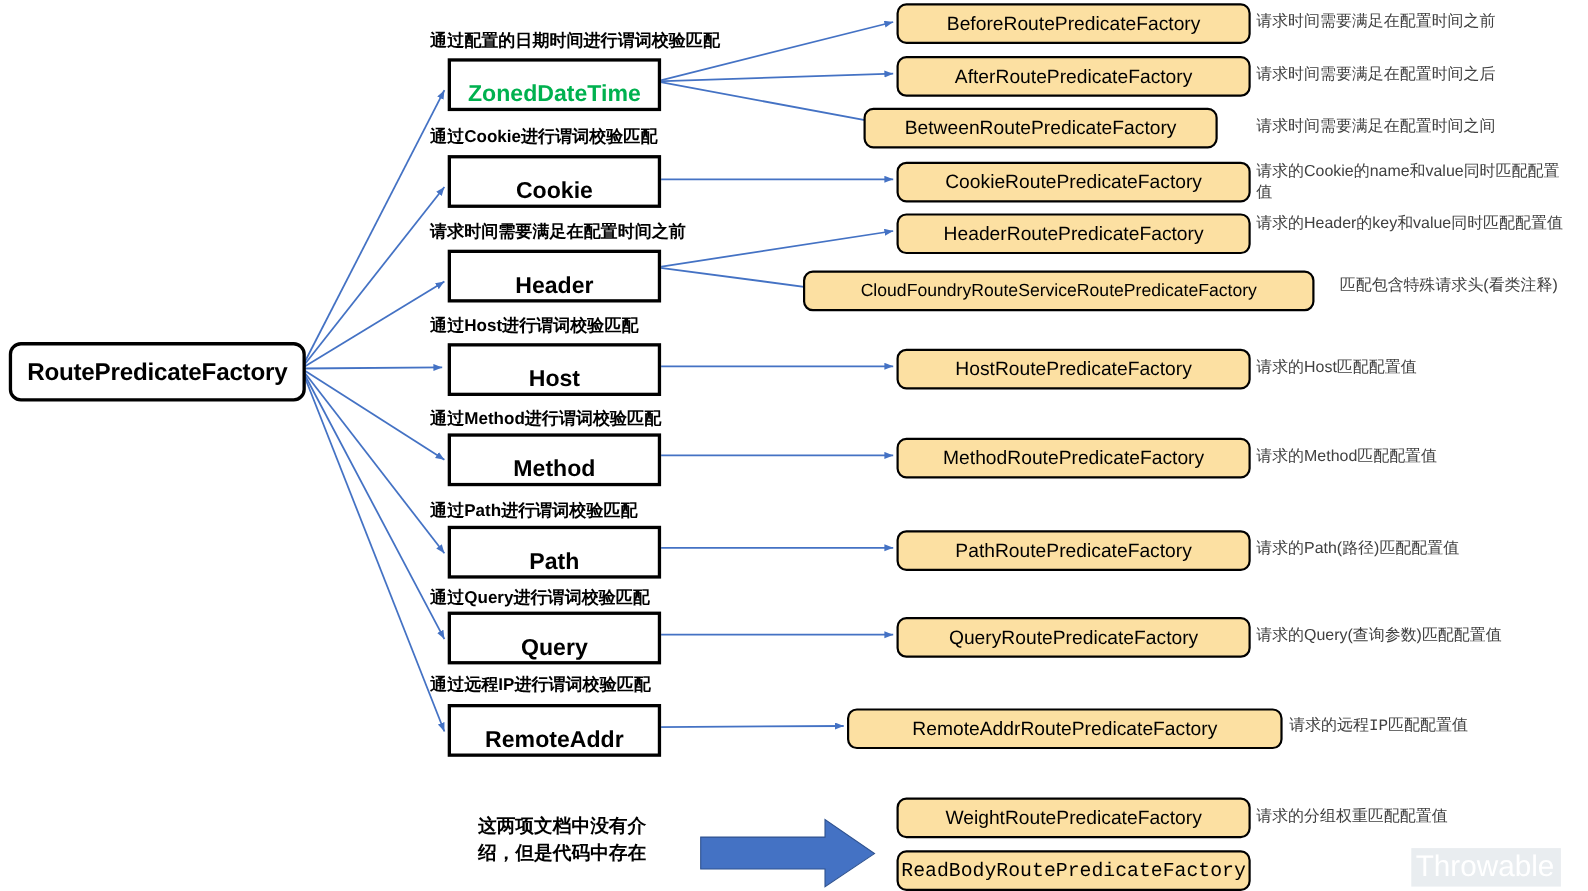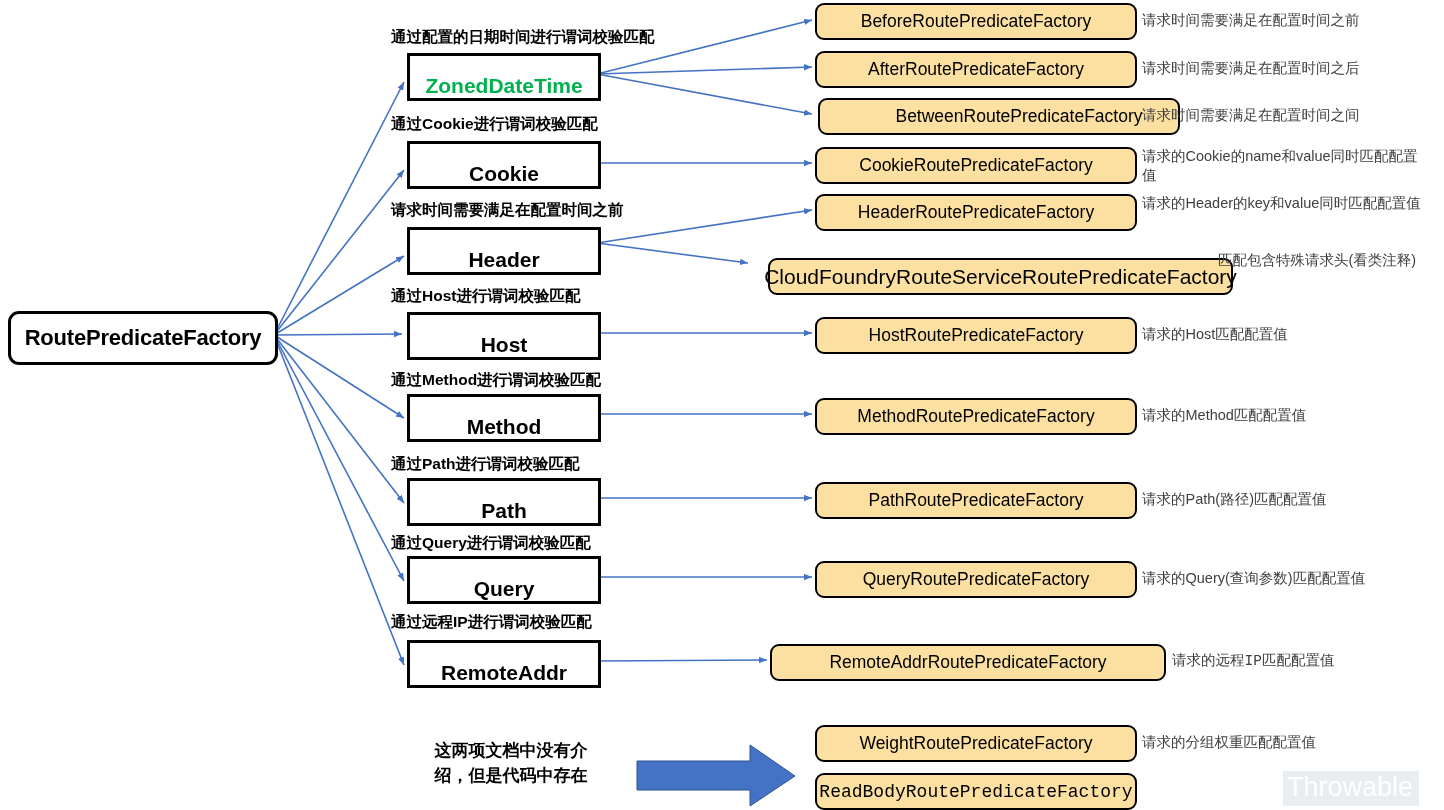--- a/index.html
+++ b/index.html
@@ -191,30 +191,30 @@
   <div class="mid-box" style="top:640px">
     <span>RemoteAddr</span>
   </div>
 
   <div class="fact-box" style="left:815px; top:3px;   width:318px;">
     <span>BeforeRoutePredicateFactory</span>
   </div>
   <div class="fact-box" style="left:815px; top:51px;  width:318px;">
     <span>AfterRoutePredicateFactory</span>
   </div>
-  <div class="fact-box" style="left:818px; top:98px;  width:318px;padding-left:40px;">
+  <div class="fact-box" style="left:785px; top:98px;  width:318px;">
     <span>BetweenRoutePredicateFactory</span>
   </div>
   <div class="fact-box" style="left:815px; top:147px; width:318px;">
     <span>CookieRoutePredicateFactory</span>
   </div>
   <div class="fact-box" style="left:815px; top:194px; width:318px;">
     <span>HeaderRoutePredicateFactory</span>
   </div>
-  <div class="fact-box" style="left:768px; top:246px; width:461px; font-size:21px;margin-top:12px;">
+  <div class="fact-box" style="left:730px; top:246px; width:461px; font-size:16px;">
     <span>CloudFoundryRouteServiceRoutePredicateFactory</span>
   </div>
   <div class="fact-box" style="left:815px; top:317px; width:318px;">
     <span>HostRoutePredicateFactory</span>
   </div>
   <div class="fact-box" style="left:815px; top:398px; width:318px;">
     <span>MethodRoutePredicateFactory</span>
   </div>
   <div class="fact-box" style="left:815px; top:482px; width:318px;">
     <span>PathRoutePredicateFactory</span>

